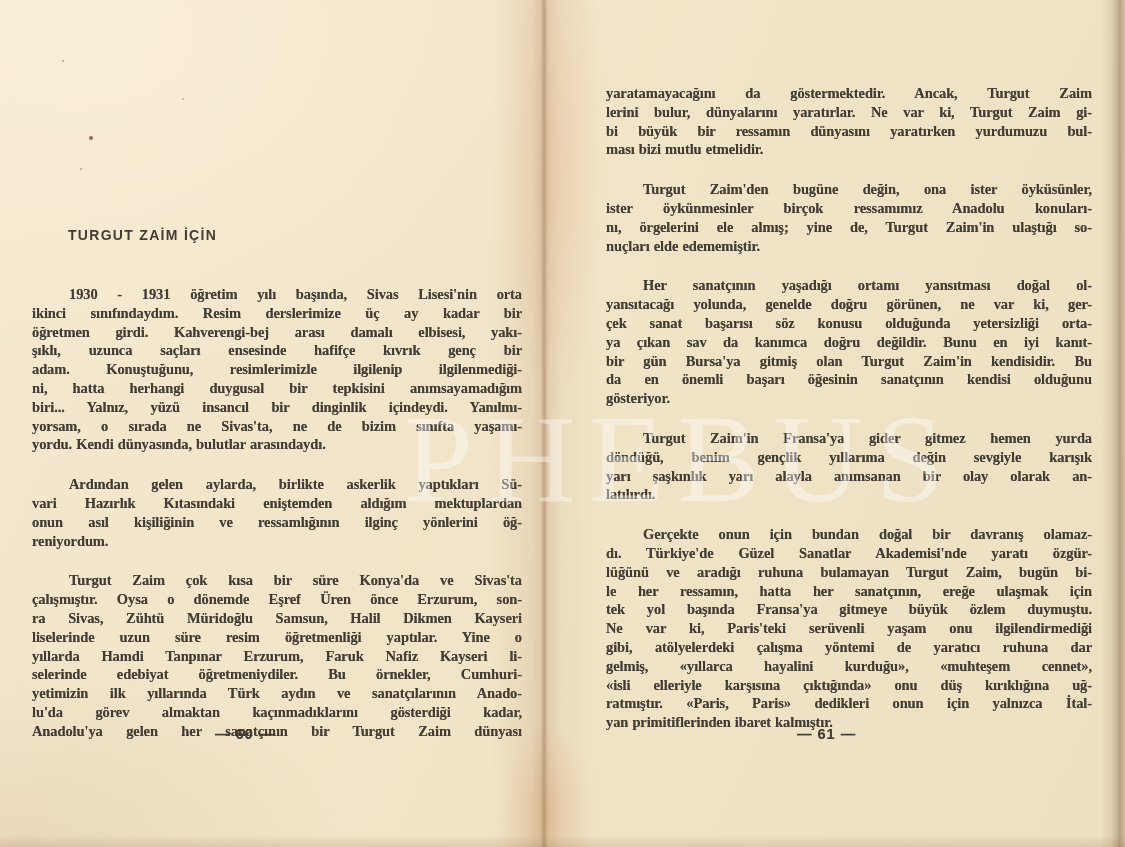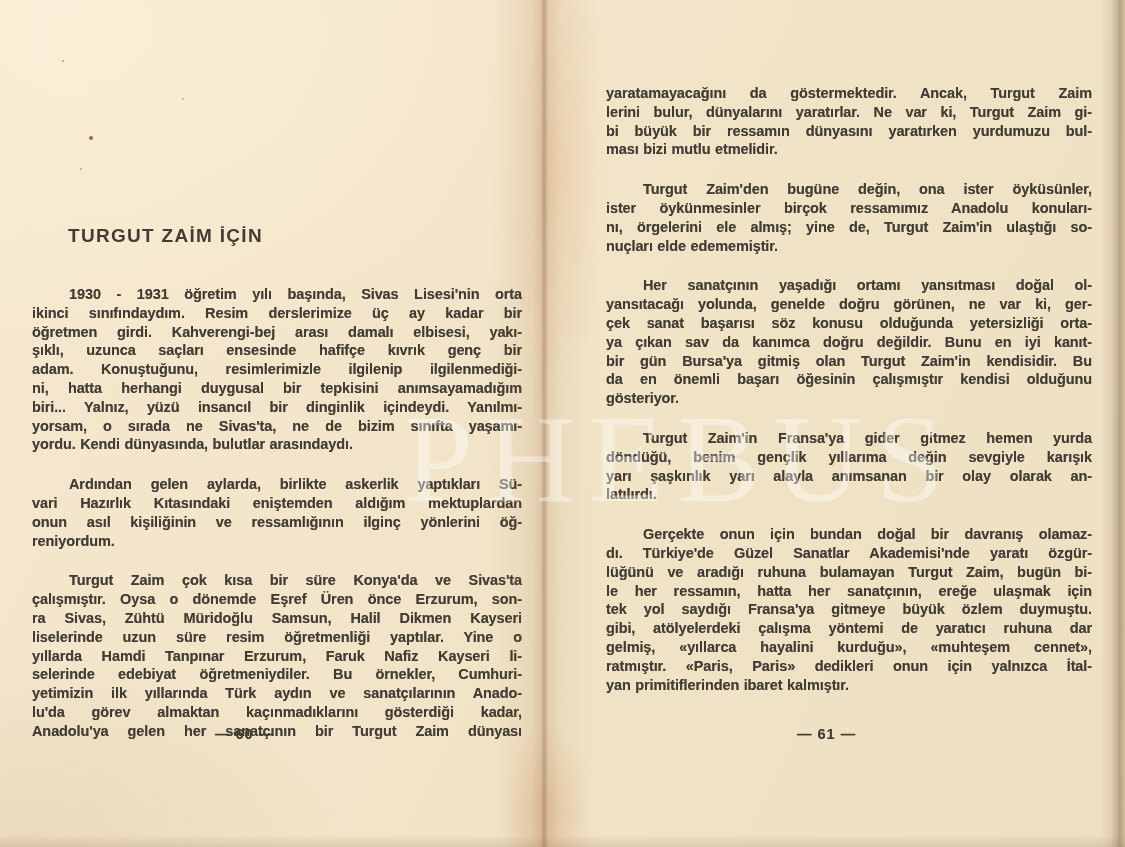--- a/index.html
+++ b/index.html
@@ -18,27 +18,27 @@
       rgba(130,80,40,0.05) 66%, rgba(130,80,40,0) 100%);}
   .right-edge{position:absolute;right:0;top:0;width:24px;height:847px;pointer-events:none;
     background:linear-gradient(90deg, rgba(110,72,36,0) 0%, rgba(110,72,36,0.10) 40%,
       rgba(92,58,26,0.26) 66%, rgba(70,44,20,0.34) 78%, rgba(150,108,64,0.28) 100%);}
   .bottom-edge{position:absolute;left:0;bottom:0;width:1125px;height:12px;pointer-events:none;
     background:linear-gradient(0deg, rgba(120,80,40,0.16), rgba(120,80,40,0));}
 
   .ink{color:#423d34;font-weight:700;}
   .left-block{position:absolute;left:32px;top:226px;width:490px;}
   .right-block{position:absolute;left:606px;top:84px;width:486px;}
-  .chapter-heading{font-size:19px;letter-spacing:1.3px;line-height:19px;
+  .chapter-heading{font-size:14px;letter-spacing:1.3px;line-height:19px;
     margin:0 0 40px 36px;white-space:nowrap;}
   .para{margin:0;}
   .para + .para{margin-top:21px;}
   .line{font-size:14.5px;line-height:18.8px;height:18.8px;letter-spacing:-0.1px;
     word-spacing:0.6px;text-align:justify;text-align-last:justify;overflow:visible;
-    text-shadow:0 0 0.5px rgba(66,61,52,0.55);white-space:normal;}
+    text-shadow:0 0 0.5px rgba(66,61,52,0.55);white-space:normal;font-family:Liberation Serif, serif;}
   .line-last{text-align-last:left;}
   .indent .line:first-child{padding-left:37px;}
 
   .page-number{position:absolute;top:726px;font-size:14.5px;letter-spacing:1px;
     text-shadow:0 0 0.5px rgba(66,61,52,0.55);}
   .pn-left{left:215px;}
   .pn-right{left:797px;}
 
   .watermark{position:absolute;left:404px;top:398px;pointer-events:none;
     font-family:"Liberation Serif",serif;font-size:124px;line-height:1;
@@ -107,37 +107,39 @@
               <div class="line">ister öykünmesinler birçok ressamımız Anadolu  konuları-</div>
               <div class="line">nı, örgelerini ele almış; yine de, Turgut Zaim'in ulaştığı so-</div>
               <div class="line line-last">nuçları elde edememiştir.</div>
             </div>
             <div class="para indent">
               <div class="line">Her sanatçının yaşadığı ortamı yansıtması doğal  ol-</div>
               <div class="line">yansıtacağı yolunda, genelde doğru görünen, ne var ki, ger-</div>
               <div class="line">çek sanat başarısı söz konusu olduğunda yetersizliği orta-</div>
               <div class="line">ya çıkan sav da kanımca doğru değildir. Bunu en iyi kanıt-</div>
               <div class="line">bir gün Bursa'ya gitmiş olan Turgut Zaim'in kendisidir. Bu</div>
-              <div class="line">da en önemli başarı öğesinin çalışmıştır kendisi olduğunu</div>
+              <div class="line">da en önemli başarı öğesinin sanatçının kendisi olduğunu</div>
               <div class="line line-last">gösteriyor.</div>
             </div>
             <div class="para indent">
               <div class="line">Turgut Zaim'in Fransa'ya gider gitmez hemen  yurda</div>
               <div class="line">döndüğü, benim gençlik yıllarıma değin sevgiyle  karışık</div>
               <div class="line">yarı şaşkınlık yarı alayla anımsanan bir olay olarak an-</div>
               <div class="line line-last">latılırdı.</div>
             </div>
             <div class="para indent">
               <div class="line">Gerçekte onun için bundan doğal bir davranış olamaz-</div>
               <div class="line">dı. Türkiye'de Güzel Sanatlar Akademisi'nde yaratı  özgür-</div>
               <div class="line">lüğünü ve aradığı ruhuna bulamayan Turgut Zaim, bugün bi-</div>
               <div class="line">le her ressamın, hatta her sanatçının, ereğe ulaşmak için</div>
-              <div class="line">tek yol saydığı Fransa'ya gitmeye büyük özlem duymuştu.</div>
+              <div class="line">tek yol başında Fransa'ya gitmeye büyük özlem duymuştu.</div>
+              <div class="line">Ne var ki, Paris'teki serüvenli yaşam onu ilgilendirmediği</div>
               <div class="line">gibi, atölyelerdeki çalışma yöntemi de yaratıcı ruhuna dar</div>
               <div class="line">gelmiş, «yıllarca hayalini kurduğu», «muhteşem  cennet»,</div>
+              <div class="line">«isli elleriyle karşısına çıktığında» onu düş kırıklığına uğ-</div>
               <div class="line">ratmıştır. «Paris, Paris» dedikleri onun için yalnızca İtal-</div>
               <div class="line line-last">yan primitiflerinden ibaret kalmıştır.</div>
             </div>
           </div>
       </div>
       <div class="page-number pn-right ink">— 61 —</div>
     </div>
 
     <div class="gutter-shade"></div>
     <div class="right-edge"></div>

